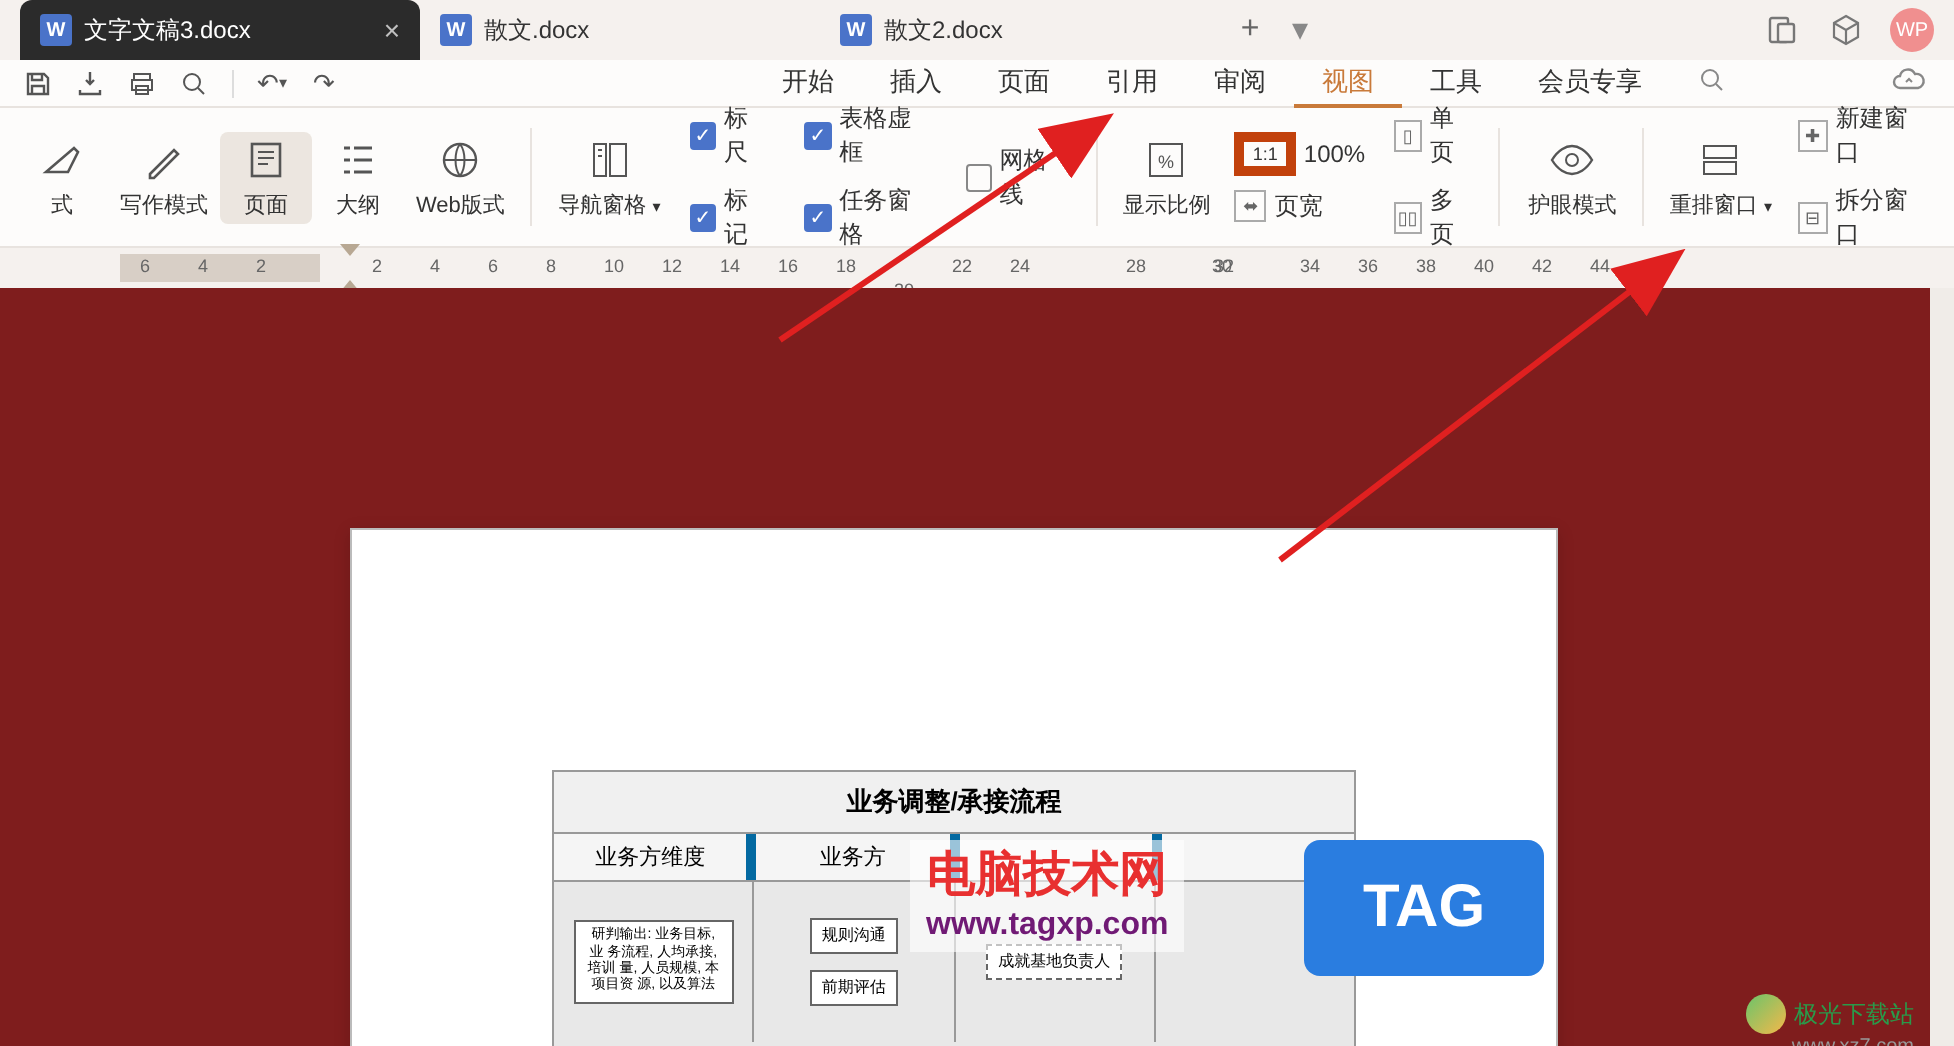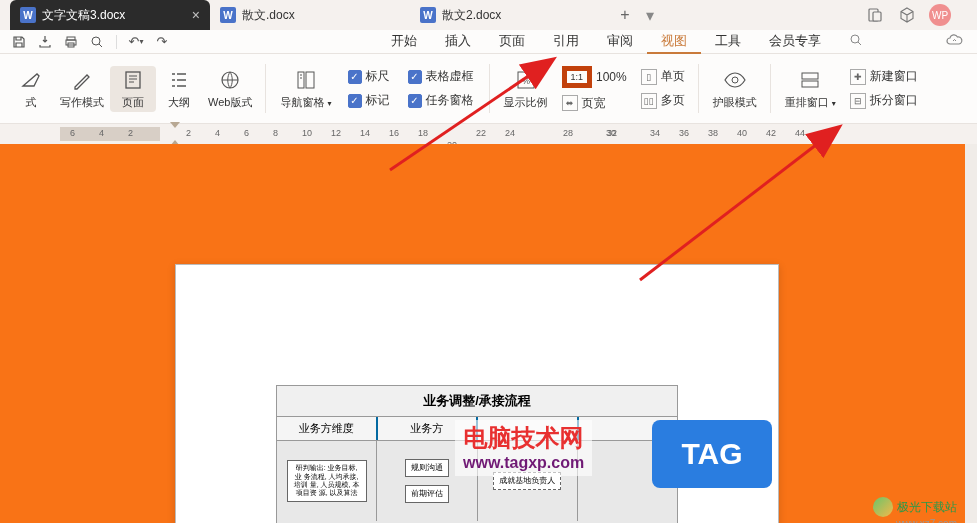--- a/index.html
+++ b/index.html
@@ -6,21 +6,21 @@
   body { width: 977px; height: 523px; background: #f5f1ee; overflow: hidden; position: relative; }
   
   
   .tabbar { height: 30px; background: #f5f1ee; display: flex; align-items: stretch; padding-left: 10px; }
   .tab { display: flex; align-items: center; padding: 0 10px; font-size: 12px; color: #333; position: relative; border-radius: 6px 6px 0 0; min-width: 200px; gap: 6px; }
   .tab.active { background: #2b2b2b; color: #fff; }
   .tab .w-icon { width: 16px; height: 16px; background: #4a73c9; color: #fff; font-size: 10px; display: flex; align-items: center; justify-content: center; border-radius: 2px; font-weight: bold; }
   .tab .close { margin-left: auto; font-size: 14px; opacity: 0.7; }
   .tabbar .add { width: 30px; display: flex; align-items: center; justify-content: center; font-size: 16px; color: #666; }
   .tabbar .spacer { flex: 1; }
-  .tabbar .right-icons { display: flex; align-items: center; gap: 12px; padding-right: 26px; }
+  .tabbar .right-icons { display: flex; align-items: center; gap: 12px; padding-right: 10px; }
   .ri { width: 20px; height: 20px; display: flex; align-items: center; justify-content: center; color: #666; font-size: 14px; }
   .avatar { width: 22px; height: 22px; border-radius: 50%; background: #f08f8f; color: #fff; font-size: 10px; display: flex; align-items: center; justify-content: center; }
   
   
   .qa { height: 24px; background: #fdfcfb; border-bottom: 1px solid #e8e3df; display: flex; align-items: center; padding: 0 8px; gap: 4px; }
   .qa .qbtn { width: 22px; height: 20px; display: flex; align-items: center; justify-content: center; color: #555; font-size: 13px; }
   .qa .sep { width: 1px; height: 14px; background: #ddd; margin: 0 4px; }
   .menu-strip { display: flex; gap: 0; margin-left: 200px; }
   .menu-item { padding: 2px 14px; font-size: 13px; color: #333; cursor: pointer; }
   .menu-item.active { color: #c97a3a; border-bottom: 2px solid #c97a3a; }
@@ -46,26 +46,26 @@
   .zoombox { border: 5px solid #c2410c; padding: 1px 4px; font-size: 11px; display: flex; align-items: center; gap: 2px; }
   
   
   .ruler { height: 20px; background: #f5f1ee; position: relative; font-size: 9px; color: #666; }
   .ruler .marginL { position: absolute; left: 60px; width: 100px; top: 3px; bottom: 3px; background: #d8cfc6; }
   .ruler .tick { position: absolute; top: 4px; font-size: 9px; }
   .ruler .indent { position: absolute; top: -2px; left: 170px; width: 0; height: 0; border-left: 5px solid transparent; border-right: 5px solid transparent; border-top: 6px solid #b8a893; }
   .ruler .indent2 { position: absolute; bottom: -2px; left: 170px; width: 0; height: 0; border-left: 5px solid transparent; border-right: 5px solid transparent; border-bottom: 6px solid #b8a893; }
   
   
-  .canvas { position: absolute; top: 144px; left: 0; right: 0; bottom: 0; background: #f97316; overflow: hidden; }
+  .canvas { position: absolute; top: 144px; left: 0; right: 0; bottom: 0; background: #7f1d1d; overflow: hidden; }
   .page { position: absolute; left: 175px; top: 120px; width: 604px; height: 400px; background: #fff; box-shadow: 0 2px 8px rgba(0,0,0,0.15); border: 1px solid #bbb; }
   .page .inner { position: absolute; left: 100px; right: 100px; top: 120px; bottom: 0; border: 1px solid #999; background: #e8e8e8; }
   .flow-title { text-align: center; font-size: 13px; font-weight: bold; padding: 6px; border-bottom: 1px solid #999; background: #f0f0f0; }
   .flow-head { display: flex; border-bottom: 1px solid #999; }
-  .flow-head > div { flex: 1; text-align: center; font-size: 11px; padding: 4px; border-right: 2px solid #0369a1; background: #f5f5f5; }
+  .flow-head > div { flex: 1; text-align: center; font-size: 11px; padding: 4px; border-right: 5px solid #0369a1; background: #f5f5f5; }
   .flow-head > div:last-child { border-right: none; }
   .flow-body { display: flex; height: 80px; }
   .flow-body > div { flex: 1; border-right: 1px solid #999; position: relative; display: flex; align-items: center; justify-content: center; }
   .flow-body > div:last-child { border-right: none; }
   .fbox { border: 1px solid #666; font-size: 8px; padding: 3px 5px; background: #fff; text-align: center; line-height: 1.2; }
   
   
   .wm1 { position: absolute; left: 455px; top: 420px; padding: 4px 8px; font-size: 24px; font-weight: bold; color: #e83030; background: rgba(255,255,255,0.6); text-align: center; line-height: 1.2; }
   .wm1 .url { font-size: 16px; color: #701a75; }
   .wm2 { position: absolute; left: 652px; top: 420px; width: 120px; height: 68px; background: #2a7de0; border-radius: 8px; display: flex; align-items: center; justify-content: center; color: #fff; font-size: 30px; font-weight: bold; }
@@ -234,20 +234,26 @@
         </label>
     </div>
     <div class="col">
       <label class="chk-row">
           <span class="chk on"></span>
           <span>表格虚框</span>
         </label>
       <label class="chk-row">
           <span class="chk on"></span>
           <span>任务窗格</span>
+        </label>
+    </div>
+    <div class="col">
+      <label class="chk-row">
+          <span class="chk"></span>
+          <span>网格线</span>
         </label>
     </div>
   </div>
 
   <div class="rgroup" style="flex-direction:row;">
     <div class="big-btn">
       <span class="ic">
           <svg width="22" height="22" viewBox="0 0 22 22">
             <rect x="3" y="3" width="16" height="16" fill="none" stroke="#555"></rect>
             <text x="11" y="15" font-size="9" text-anchor="middle" fill="#555">%</text>

